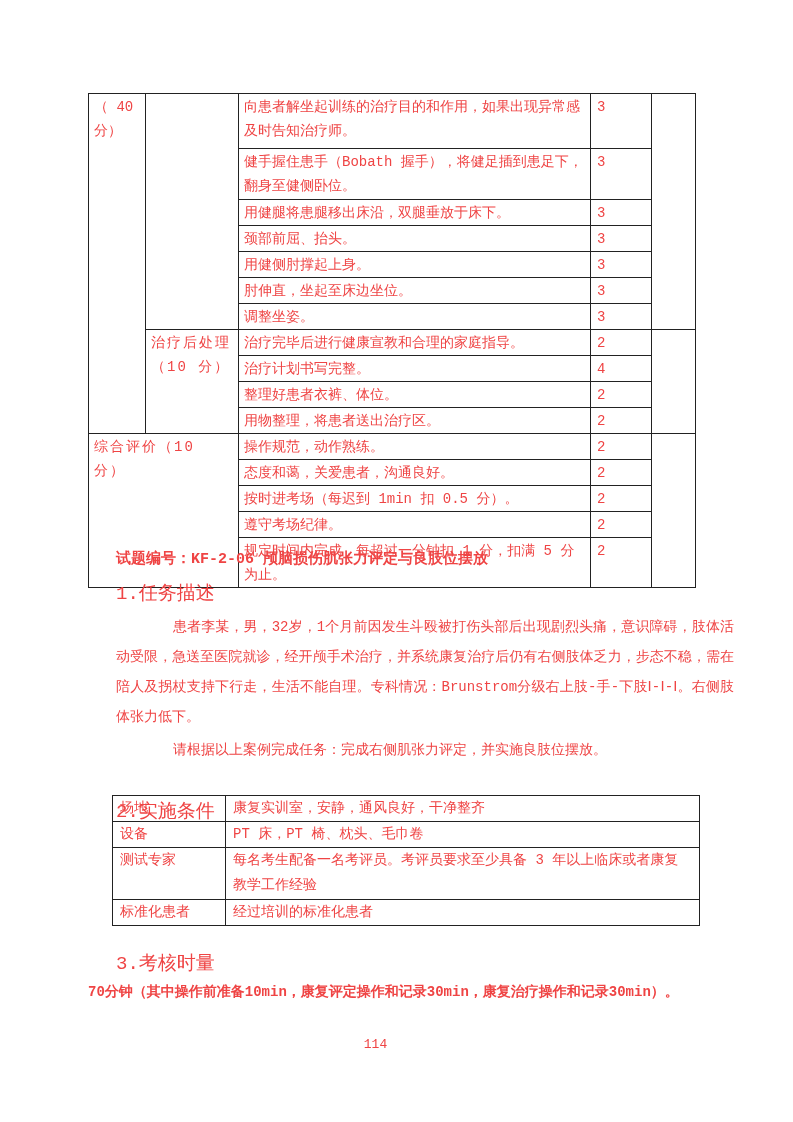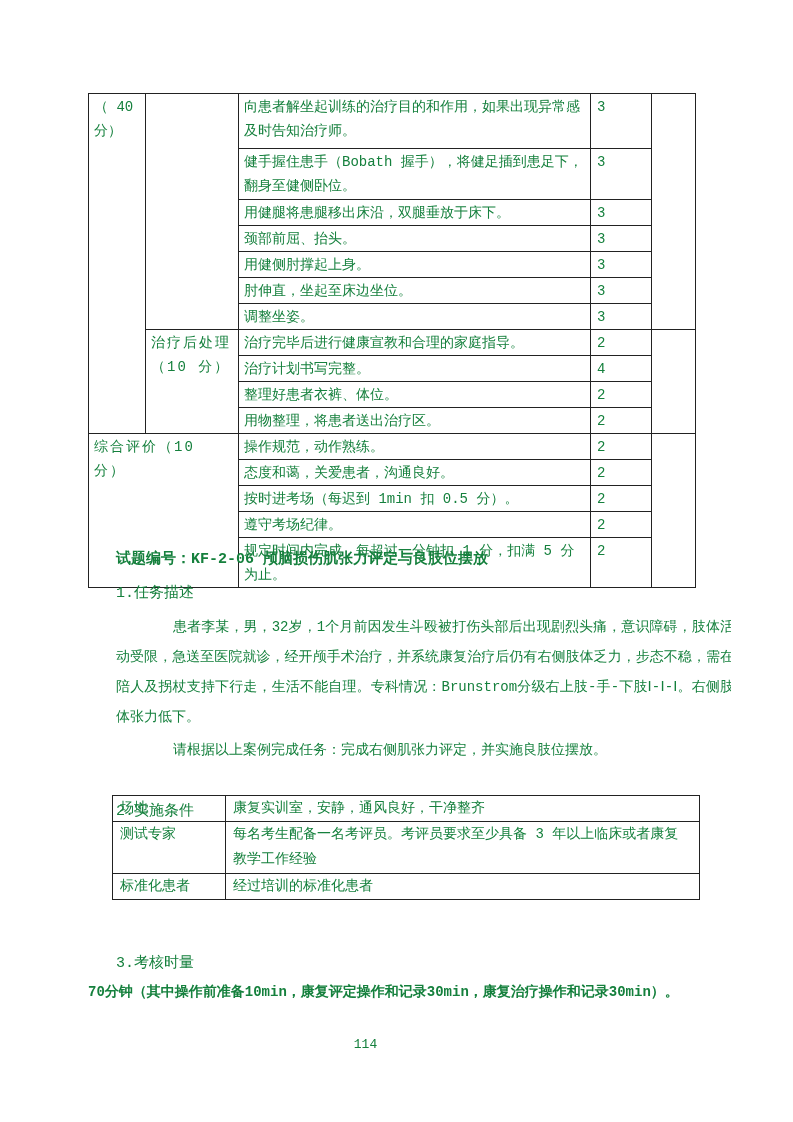--- a/index.html
+++ b/index.html
@@ -1,22 +1,23 @@
 <!DOCTYPE html>
 <html><head>
 <meta charset="utf-8">
 <style>
   html,body { margin:0; padding:0; background:#ffffff; }
   .page {
     position:relative;
     width:731px; height:1122px;
     background:#ffffff;
     font-family:"Liberation Mono","DejaVu Sans Mono","DejaVu Sans",sans-serif;
-    color:#15803d;
+    color:#ef4444;
     overflow:hidden;
+    padding-left:20px;
   }
   table { border-collapse:collapse; table-layout:fixed; }
   td {
     border:1px solid #222222;
     font-size:14px;
     line-height:24px;
     vertical-align:top;
     padding:1px 5px 0 5px;
     overflow:hidden;
     word-break:break-word;
@@ -33,21 +34,21 @@
   .setup tr.r1 { height:26px; }
   .setup tr.r2 { height:52px; }
   .setup td { line-height:25px; padding:0 7px; }
   
   .doc-title {
     position:absolute; left:116px; top:549px; width:600px;
     font-size:15px; font-weight:bold; line-height:22px;
   }
   .sec-heading {
     position:absolute; left:116px; width:400px;
-    font-size:15px; line-height:22px;
+    font-size:19px; line-height:22px;
   }
   .s1 { top:583px; }
   .s2 { top:768px;margin-top:33px; }
   .s3 { top:953px; }
   .para {
     position:absolute; left:88px; width:618px;
     font-size:14px; line-height:30px;
     text-align:justify; text-justify:inter-character;
     text-indent:57px;
     margin-left:28px;
@@ -160,20 +161,24 @@
   <table class="setup">
     <colgroup>
       <col style="width:113px">
         <col style="width:474px">
     </colgroup>
     <tbody>
         <tr class="r1">
       <td>场地</td>
       <td>康复实训室，安静，通风良好，干净整齐</td>
     </tr>
+    <tr class="r1">
+      <td>设备</td>
+      <td>PT 床，PT 椅、枕头、毛巾卷</td>
+    </tr>
     <tr class="r2">
       <td>测试专家</td>
       <td>每名考生配备一名考评员。考评员要求至少具备 3 年以上临床或者康复教学工作经验</td>
     </tr>
     <tr class="r1">
       <td>标准化患者</td>
       <td>经过培训的标准化患者</td>
     </tr>
   </tbody>
     </table>

